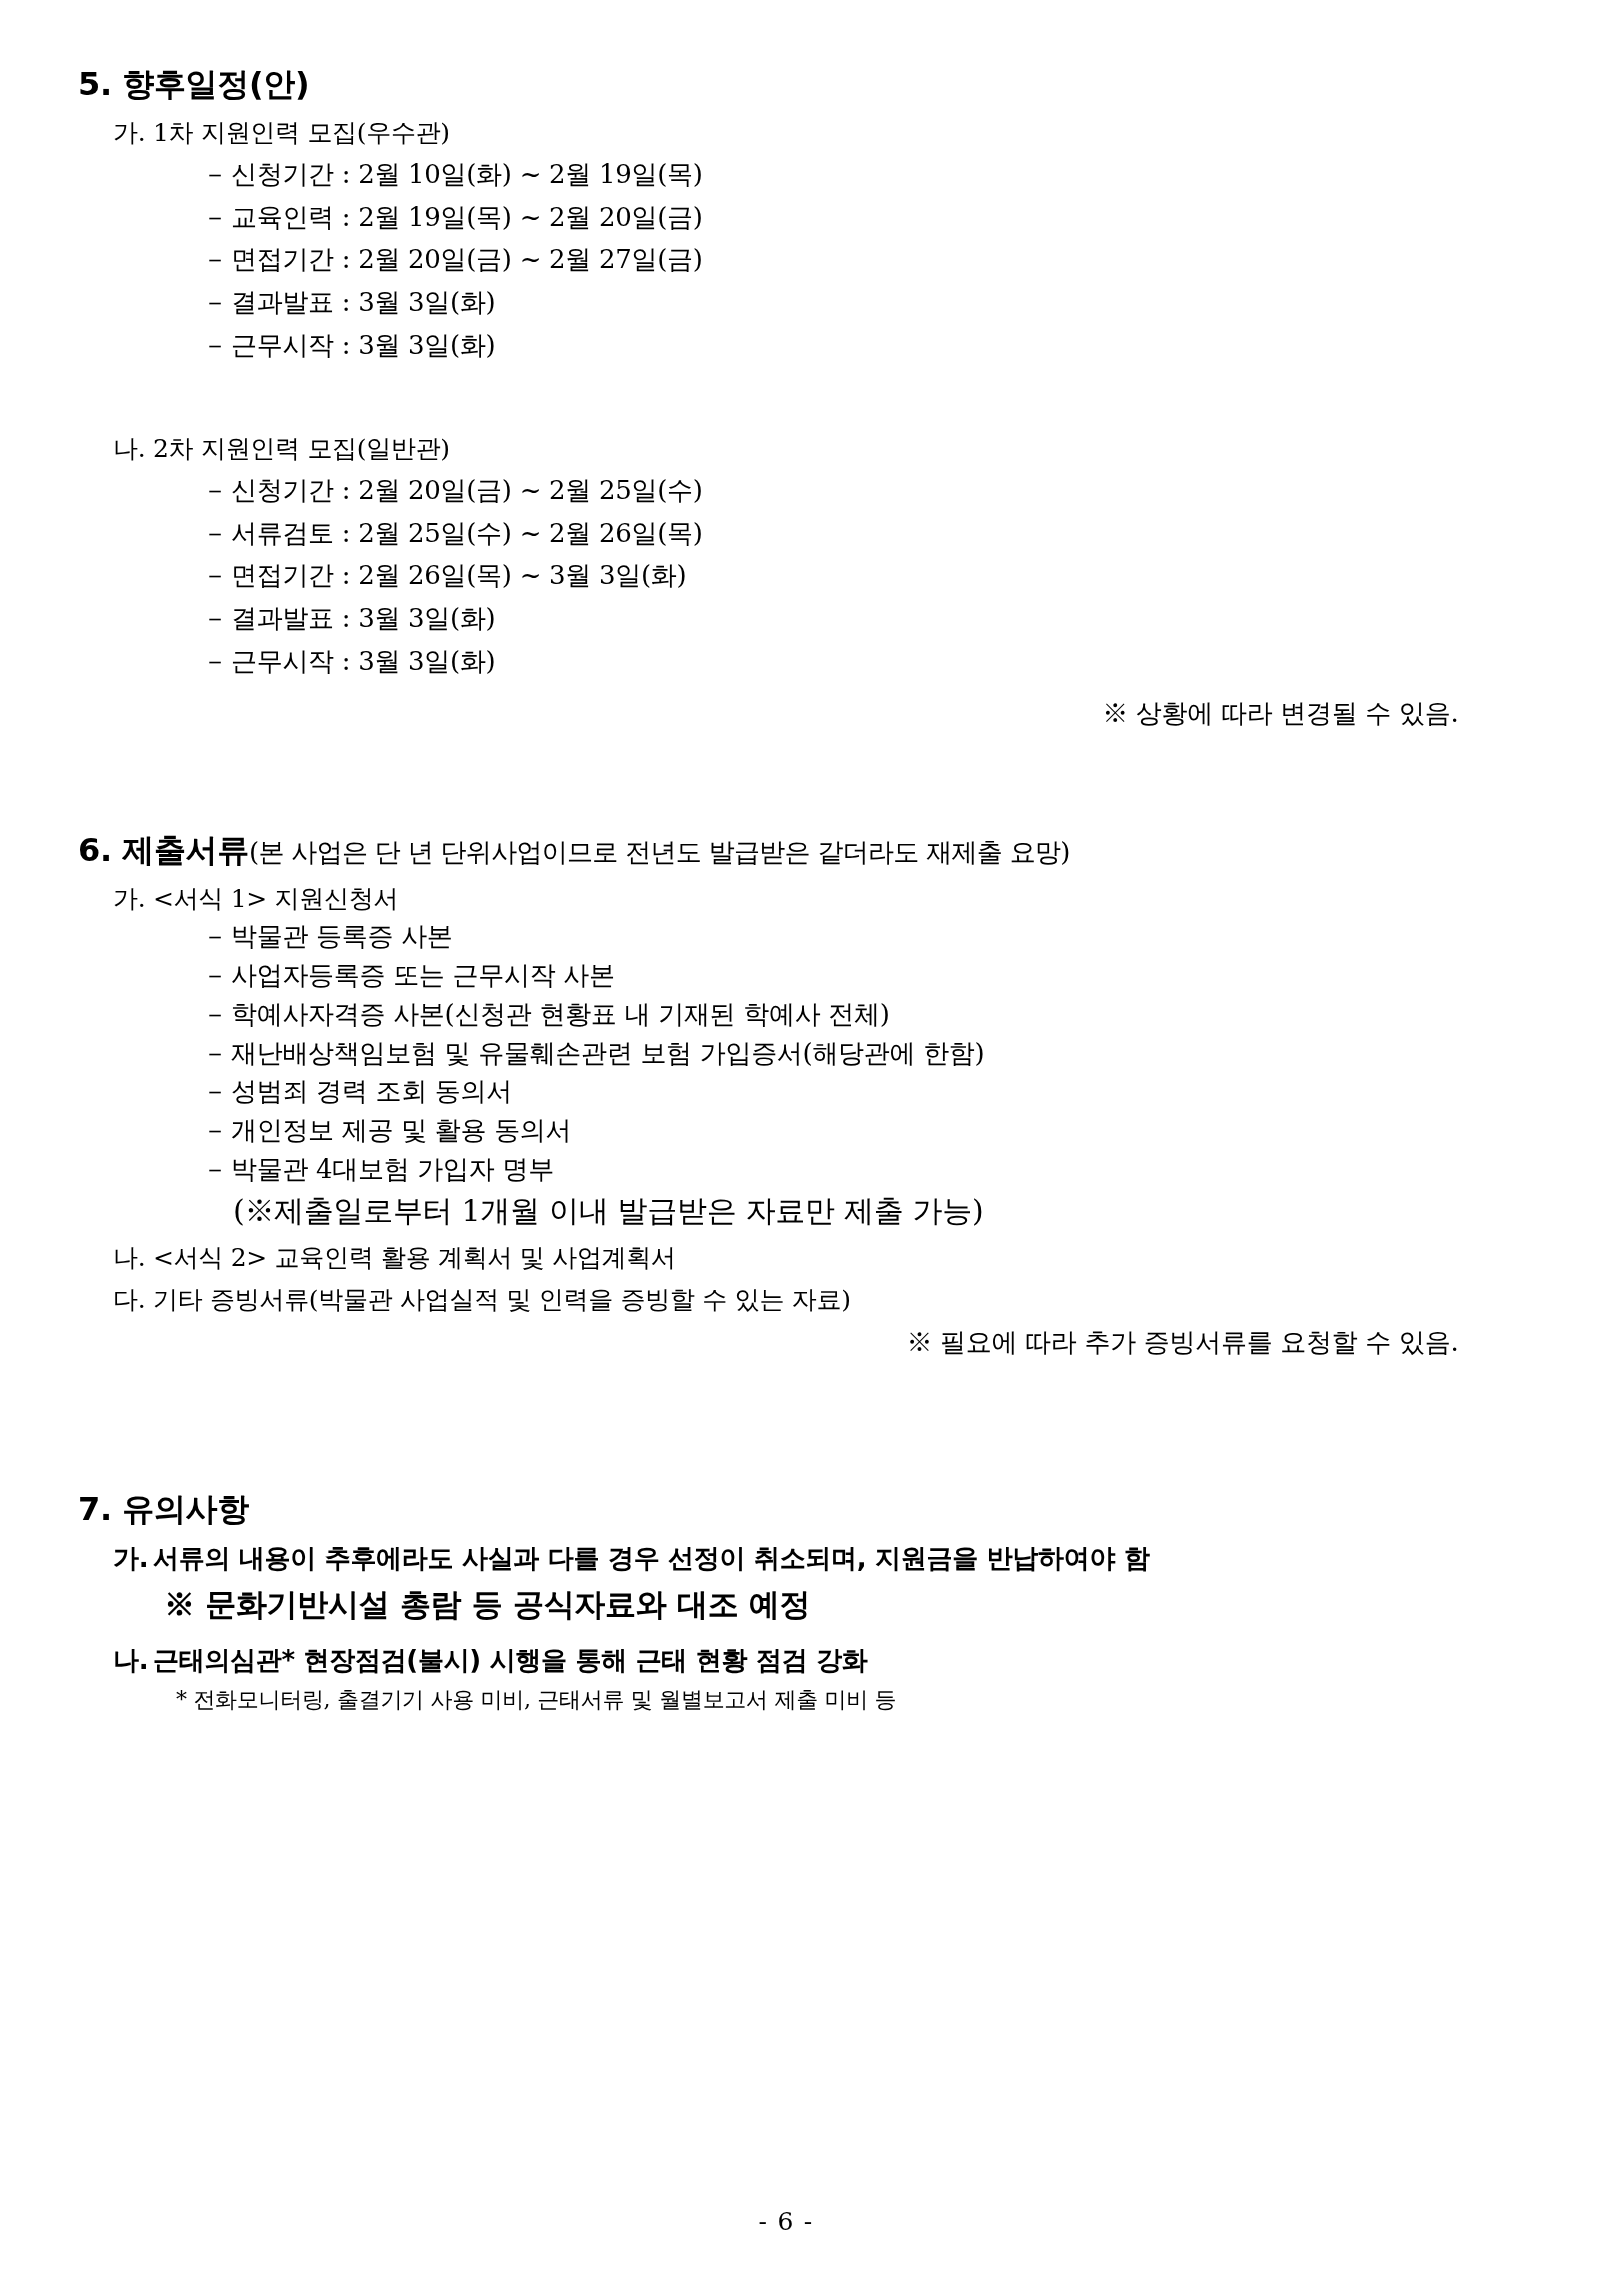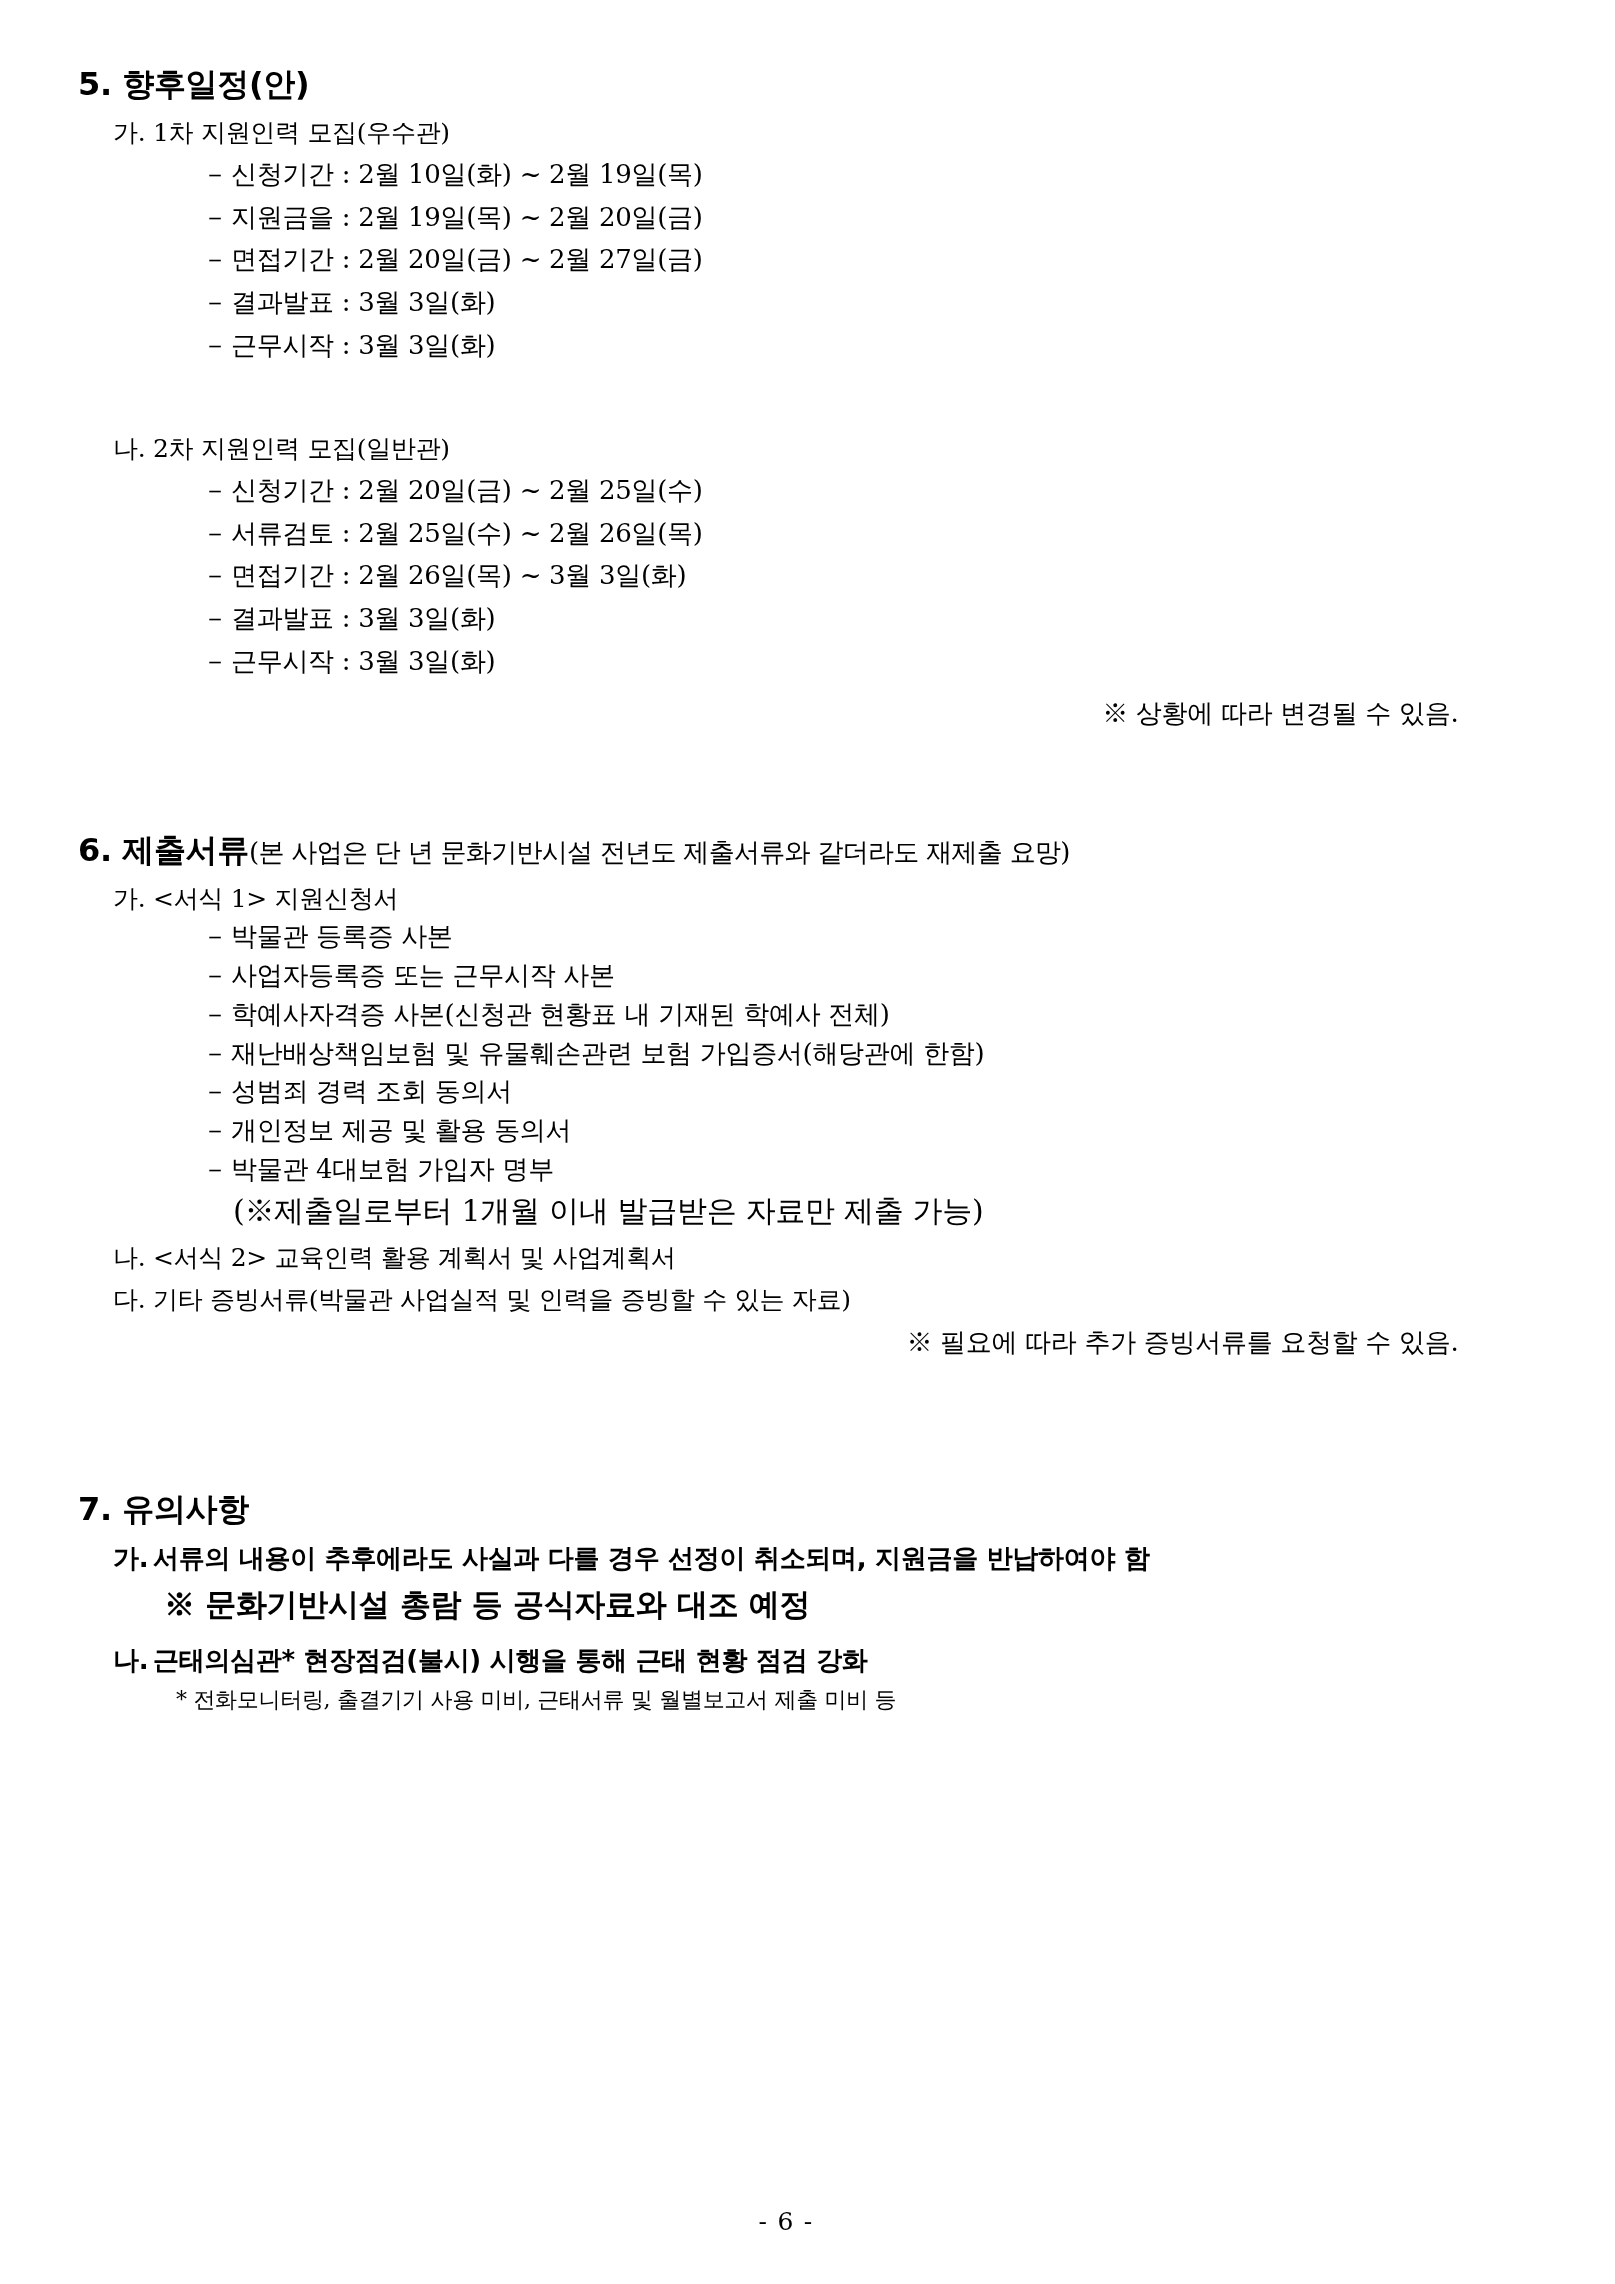--- a/index.html
+++ b/index.html
@@ -118,21 +118,21 @@
     <span class="num">5.</span><span>향후일정(안)</span>
   </h2>
 
   <div class="lvl1">
     <span class="mk">가.</span><span>1차 지원인력 모집(우수관)</span>
   </div>
   <div class="lvl2">
     <span class="dash">－</span><span>신청기간 : 2월 10일(화) ~ 2월 19일(목)</span>
   </div>
   <div class="lvl2">
-    <span class="dash">－</span><span>지원금을 : 2월 19일(목) ~ 2월 20일(금)</span>
+    <span class="dash">－</span><span>교육인력 : 2월 19일(목) ~ 2월 20일(금)</span>
   </div>
   <div class="lvl2">
     <span class="dash">－</span><span>면접기간 : 2월 20일(금) ~ 2월 27일(금)</span>
   </div>
   <div class="lvl2">
     <span class="dash">－</span><span>결과발표 : 3월 3일(화)</span>
   </div>
   <div class="lvl2">
     <span class="dash">－</span><span>근무시작 : 3월 3일(화)</span>
   </div>
@@ -156,21 +156,21 @@
   </div>
   <div class="lvl2">
     <span class="dash">－</span><span>근무시작 : 3월 3일(화)</span>
   </div>
 
   <div class="right-note">※ 상황에 따라 변경될 수 있음.</div>
 
   <div class="gap-lg"></div>
 
   <h2 class="section-head">
-    <span class="num">6.</span><span>제출서류</span><span class="tail">(본 사업은 단 년 문화기반시설 전년도 제출서류와 같더라도 재제출 요망)</span>
+    <span class="num">6.</span><span>제출서류</span><span class="tail">(본 사업은 단 년 단위사업이므로 전년도 발급받은 같더라도 재제출 요망)</span>
   </h2>
 
   <div class="lvl1">
     <span class="mk">가.</span><span>&lt;서식 1&gt; 지원신청서</span>
   </div>
   <div class="lvl2 tight">
     <span class="dash">－</span><span>박물관 등록증 사본</span>
   </div>
   <div class="lvl2 tight">
     <span class="dash">－</span><span>사업자등록증 또는 근무시작 사본</span>

